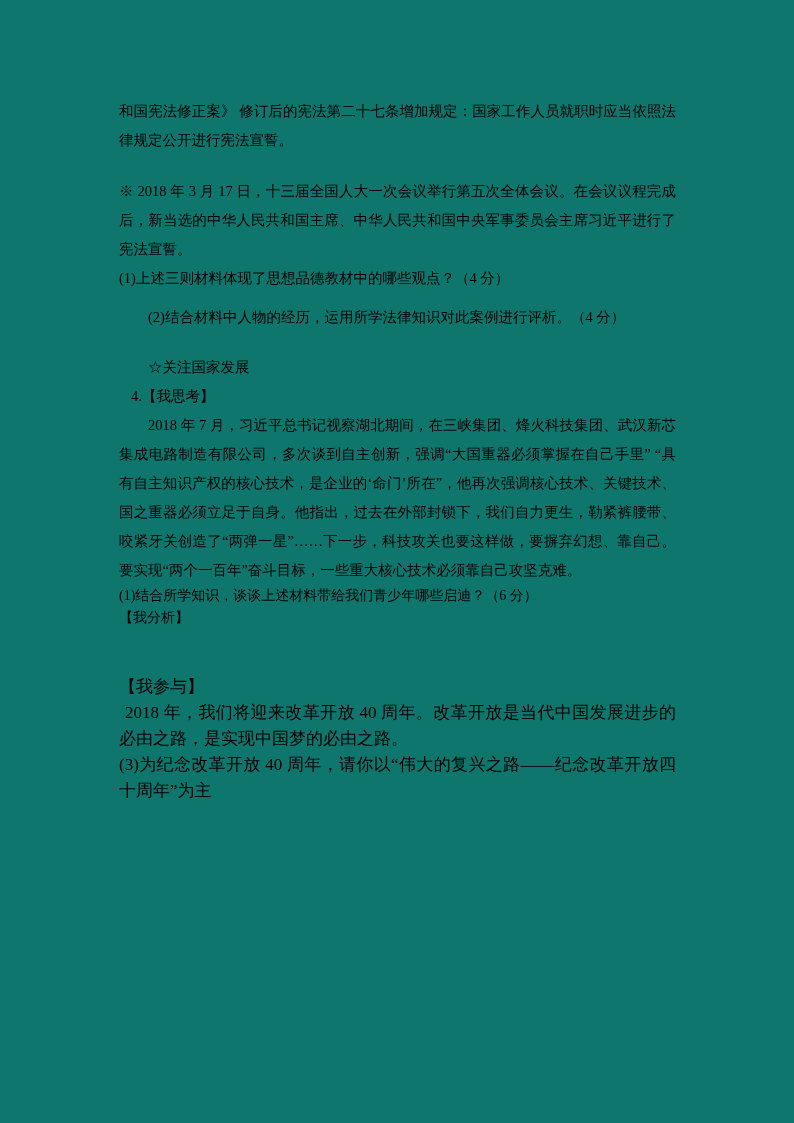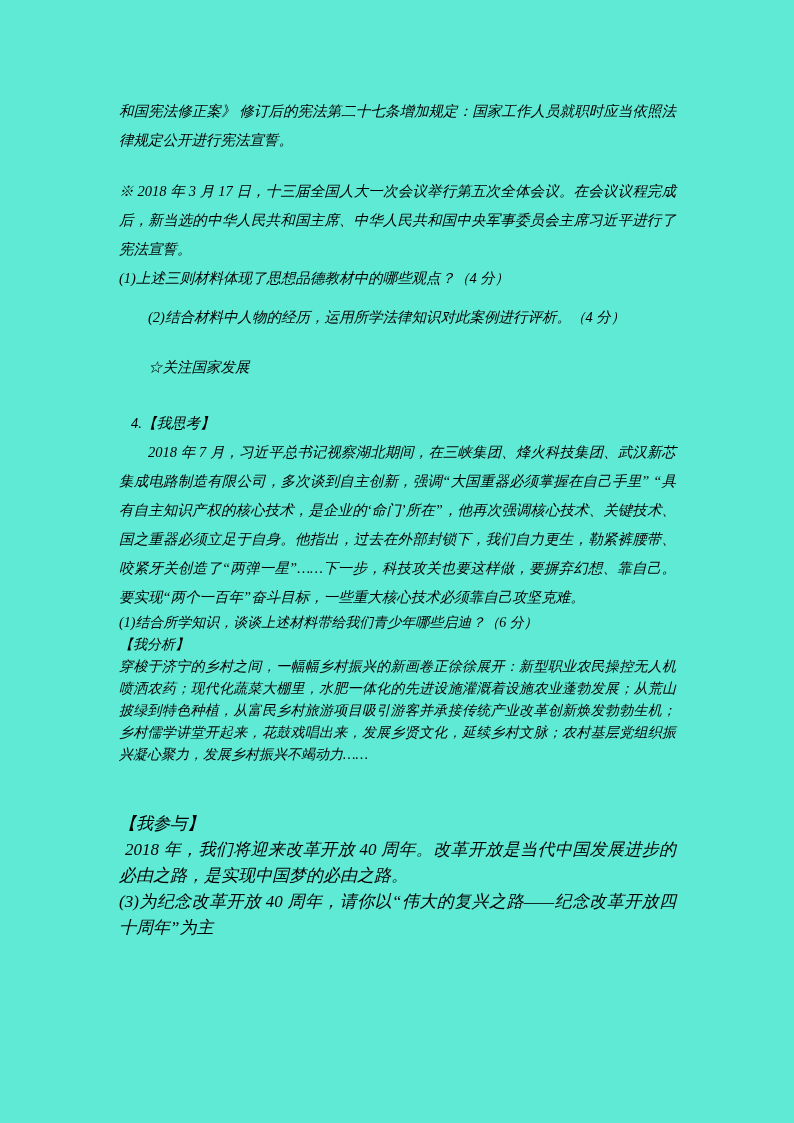--- a/index.html
+++ b/index.html
@@ -1,55 +1,53 @@
 <!DOCTYPE html>
 <html><head>
 <meta charset="utf-8">
 <style>
   * { margin: 0; padding: 0; box-sizing: border-box; }
   html, body { background: #e8e8e8; }
   .page {
     width: 794px;
     height: 1123px;
     margin: 0 auto;
-    background: #5eead4;
+    background: #0f766e;
     color: #000000;
     font-family: "Liberation Serif", "DejaVu Serif", serif;
     padding: 97px 118px 0 119px;
     overflow: hidden;
-    font-style: italic;
   }
   .para {
     font-size: 14.5px;
     line-height: 29px;
     text-align: justify;
     word-break: break-all;
   }
   .lh22 { font-size: 14px;   line-height: 22px; }
   .lh26 { font-size: 17px; line-height: 26px; }
   .ind2   { text-indent: 2em;  }
-  .ind-sm { text-indent: 12px; margin-top: 27px; }
+  .ind-sm { text-indent: 12px; }
   .ind-xs { text-indent: 6px;  }
   .mt6  { margin-top: 22px;  }
   .mt10 { margin-top: 10px; }
   .mt21 { margin-top: 21px; }
   .mt45 { margin-top: 45px; }
 </style>
 </head>
 <body>
 
 <div class="page">
 
   <p class="para">和国宪法修正案》 修订后的宪法第二十七条增加规定：国家工作人员就职时应当依照法律规定公开进行宪法宣誓。</p>
   <p class="para mt6">※ 2018 年 3 月 17 日，十三届全国人大一次会议举行第五次全体会议。在会议议程完成后，新当选的中华人民共和国主席、中华人民共和国中央军事委员会主席习近平进行了宪法宣誓。</p>
   <p class="para">(1)上述三则材料体现了思想品德教材中的哪些观点？（4 分）</p>
   <p class="para ind2 mt10">(2)结合材料中人物的经历，运用所学法律知识对此案例进行评析。（4 分）</p>
   <p class="para ind2 mt21">☆关注国家发展</p>
   <p class="para ind-sm">4.【我思考】</p>
   <p class="para ind2">2018 年 7 月，习近平总书记视察湖北期间，在三峡集团、烽火科技集团、武汉新芯集成电路制造有限公司，多次谈到自主创新，强调“大国重器必须掌握在自己手里” “具有自主知识产权的核心技术，是企业的‘命门’所在”，他再次强调核心技术、关键技术、国之重器必须立足于自身。他指出，过去在外部封锁下，我们自力更生，勒紧裤腰带、咬紧牙关创造了“两弹一星”……下一步，科技攻关也要这样做，要摒弃幻想、靠自己。要实现“两个一百年”奋斗目标，一些重大核心技术必须靠自己攻坚克难。</p>
   <p class="para lh22">(1)结合所学知识，谈谈上述材料带给我们青少年哪些启迪？（6 分）</p>
   <p class="para lh22">【我分析】</p>
-  <p class="para lh22">穿梭于济宁的乡村之间，一幅幅乡村振兴的新画卷正徐徐展开：新型职业农民操控无人机喷洒农药；现代化蔬菜大棚里，水肥一体化的先进设施灌溉着设施农业蓬勃发展；从荒山披绿到特色种植，从富民乡村旅游项目吸引游客并承接传统产业改革创新焕发勃勃生机；乡村儒学讲堂开起来，花鼓戏唱出来，发展乡贤文化，延续乡村文脉；农村基层党组织振兴凝心聚力，发展乡村振兴不竭动力……</p>
   <p class="para lh26 mt45">【我参与】</p>
   <p class="para lh26 ind-xs">2018 年，我们将迎来改革开放 40 周年。改革开放是当代中国发展进步的必由之路，是实现中国梦的必由之路。</p>
   <p class="para lh26">(3)为纪念改革开放 40 周年，请你以“伟大的复兴之路——纪念改革开放四十周年”为主</p>
 
 </div>
 
 </body></html>

